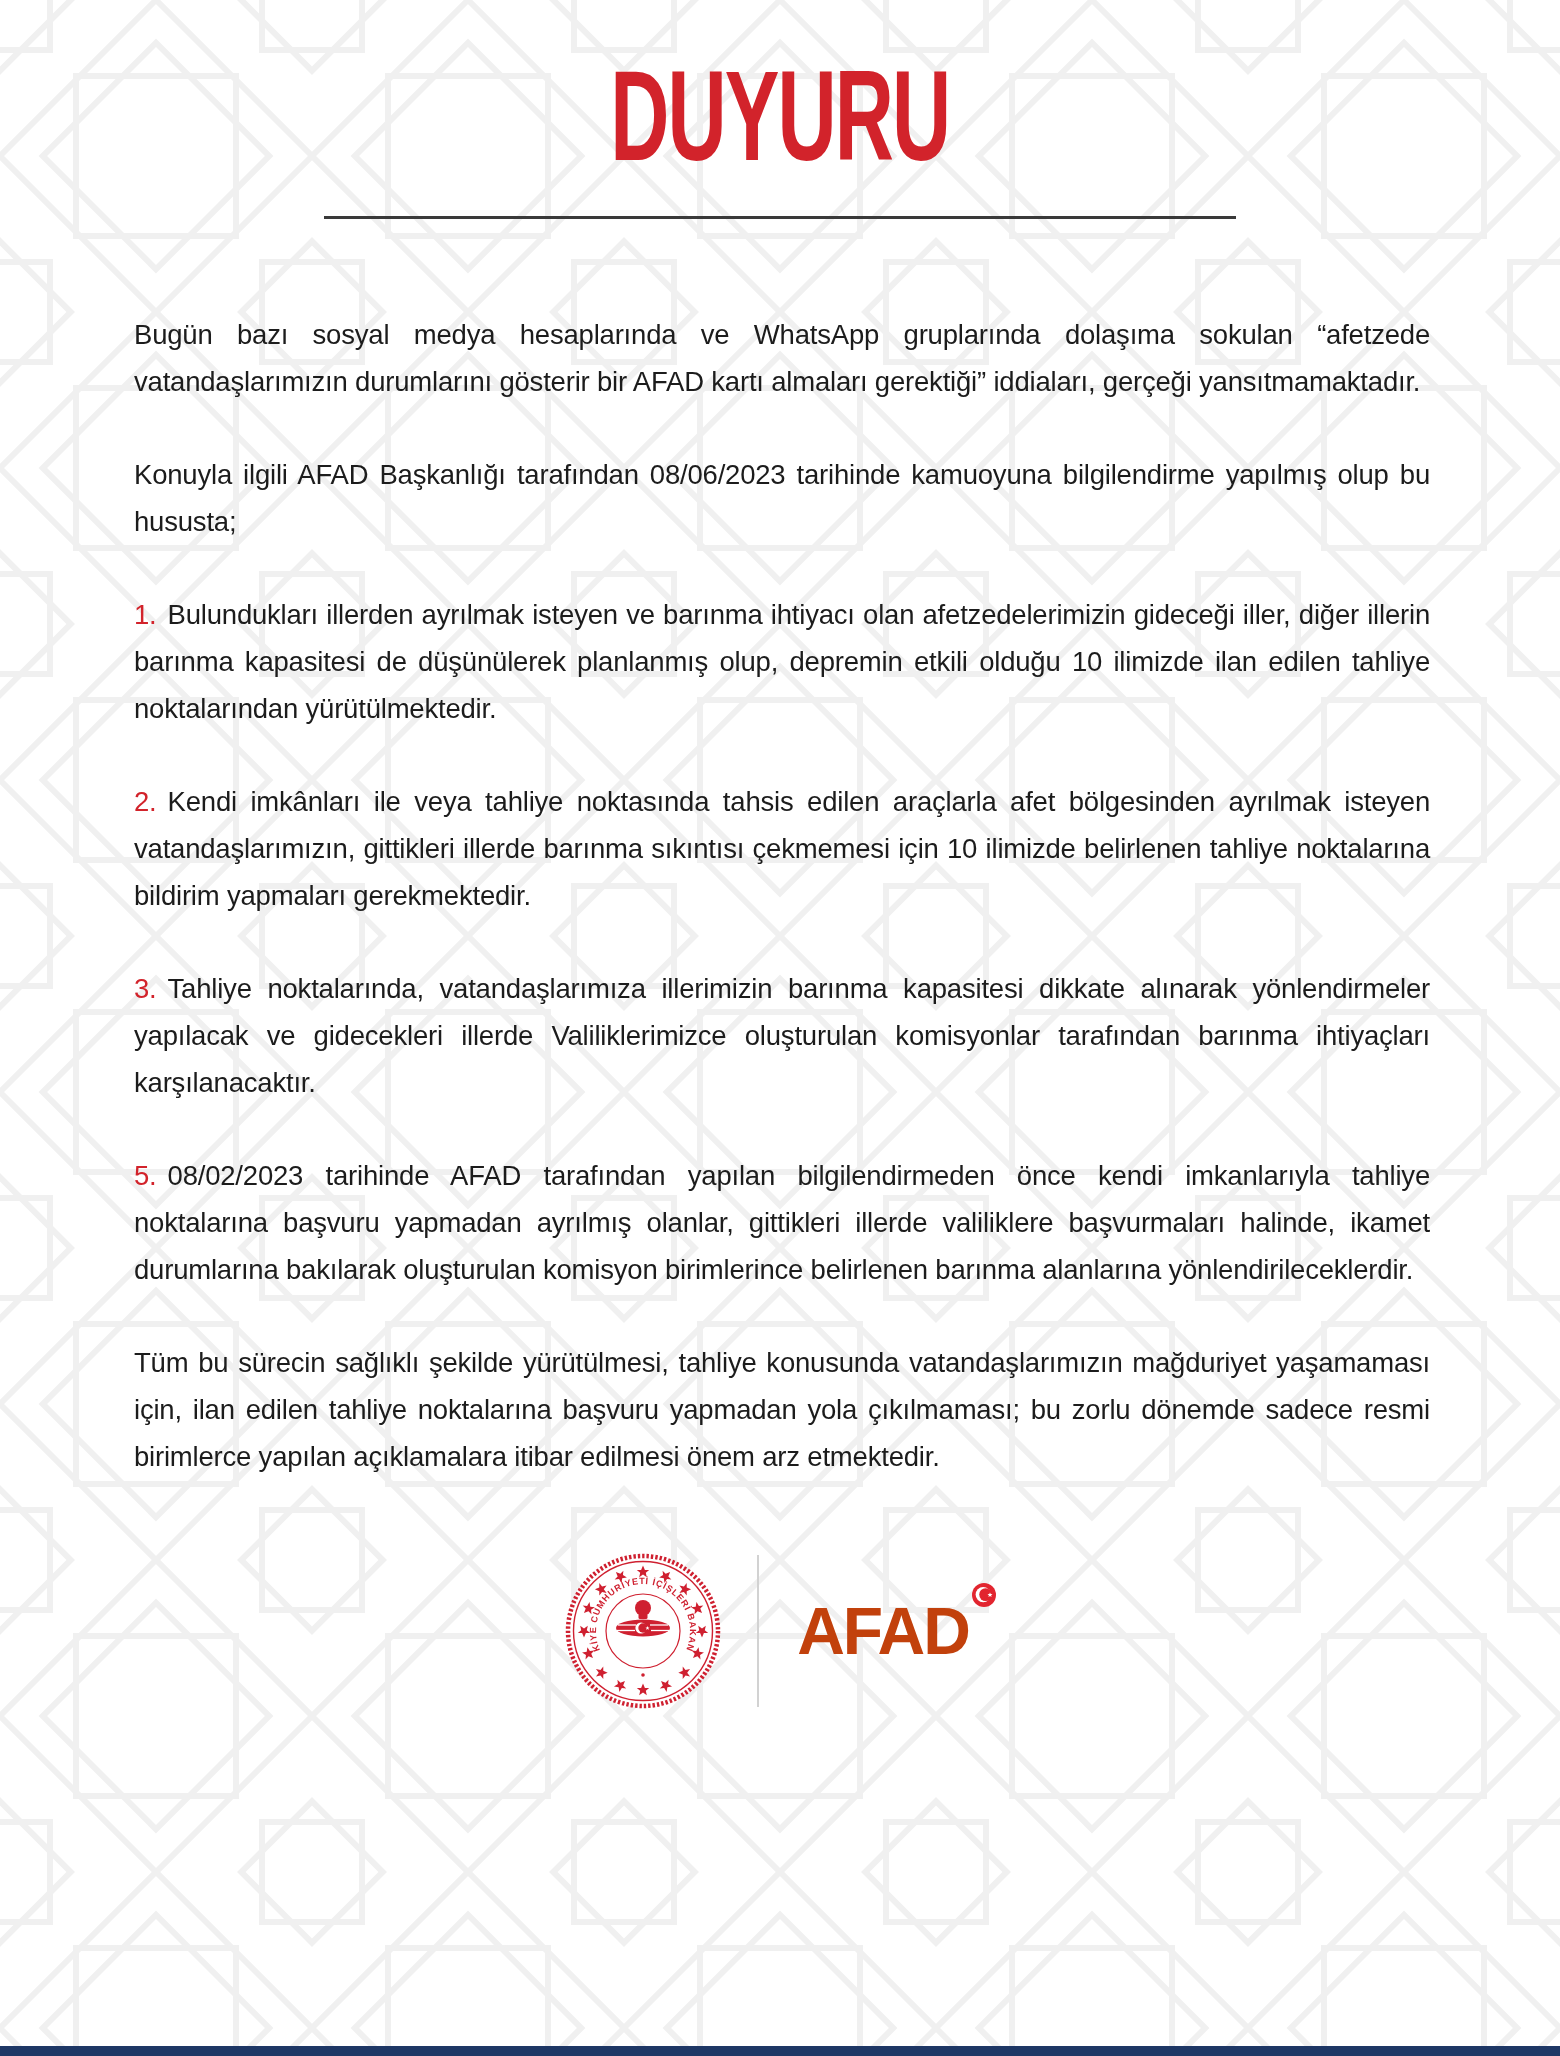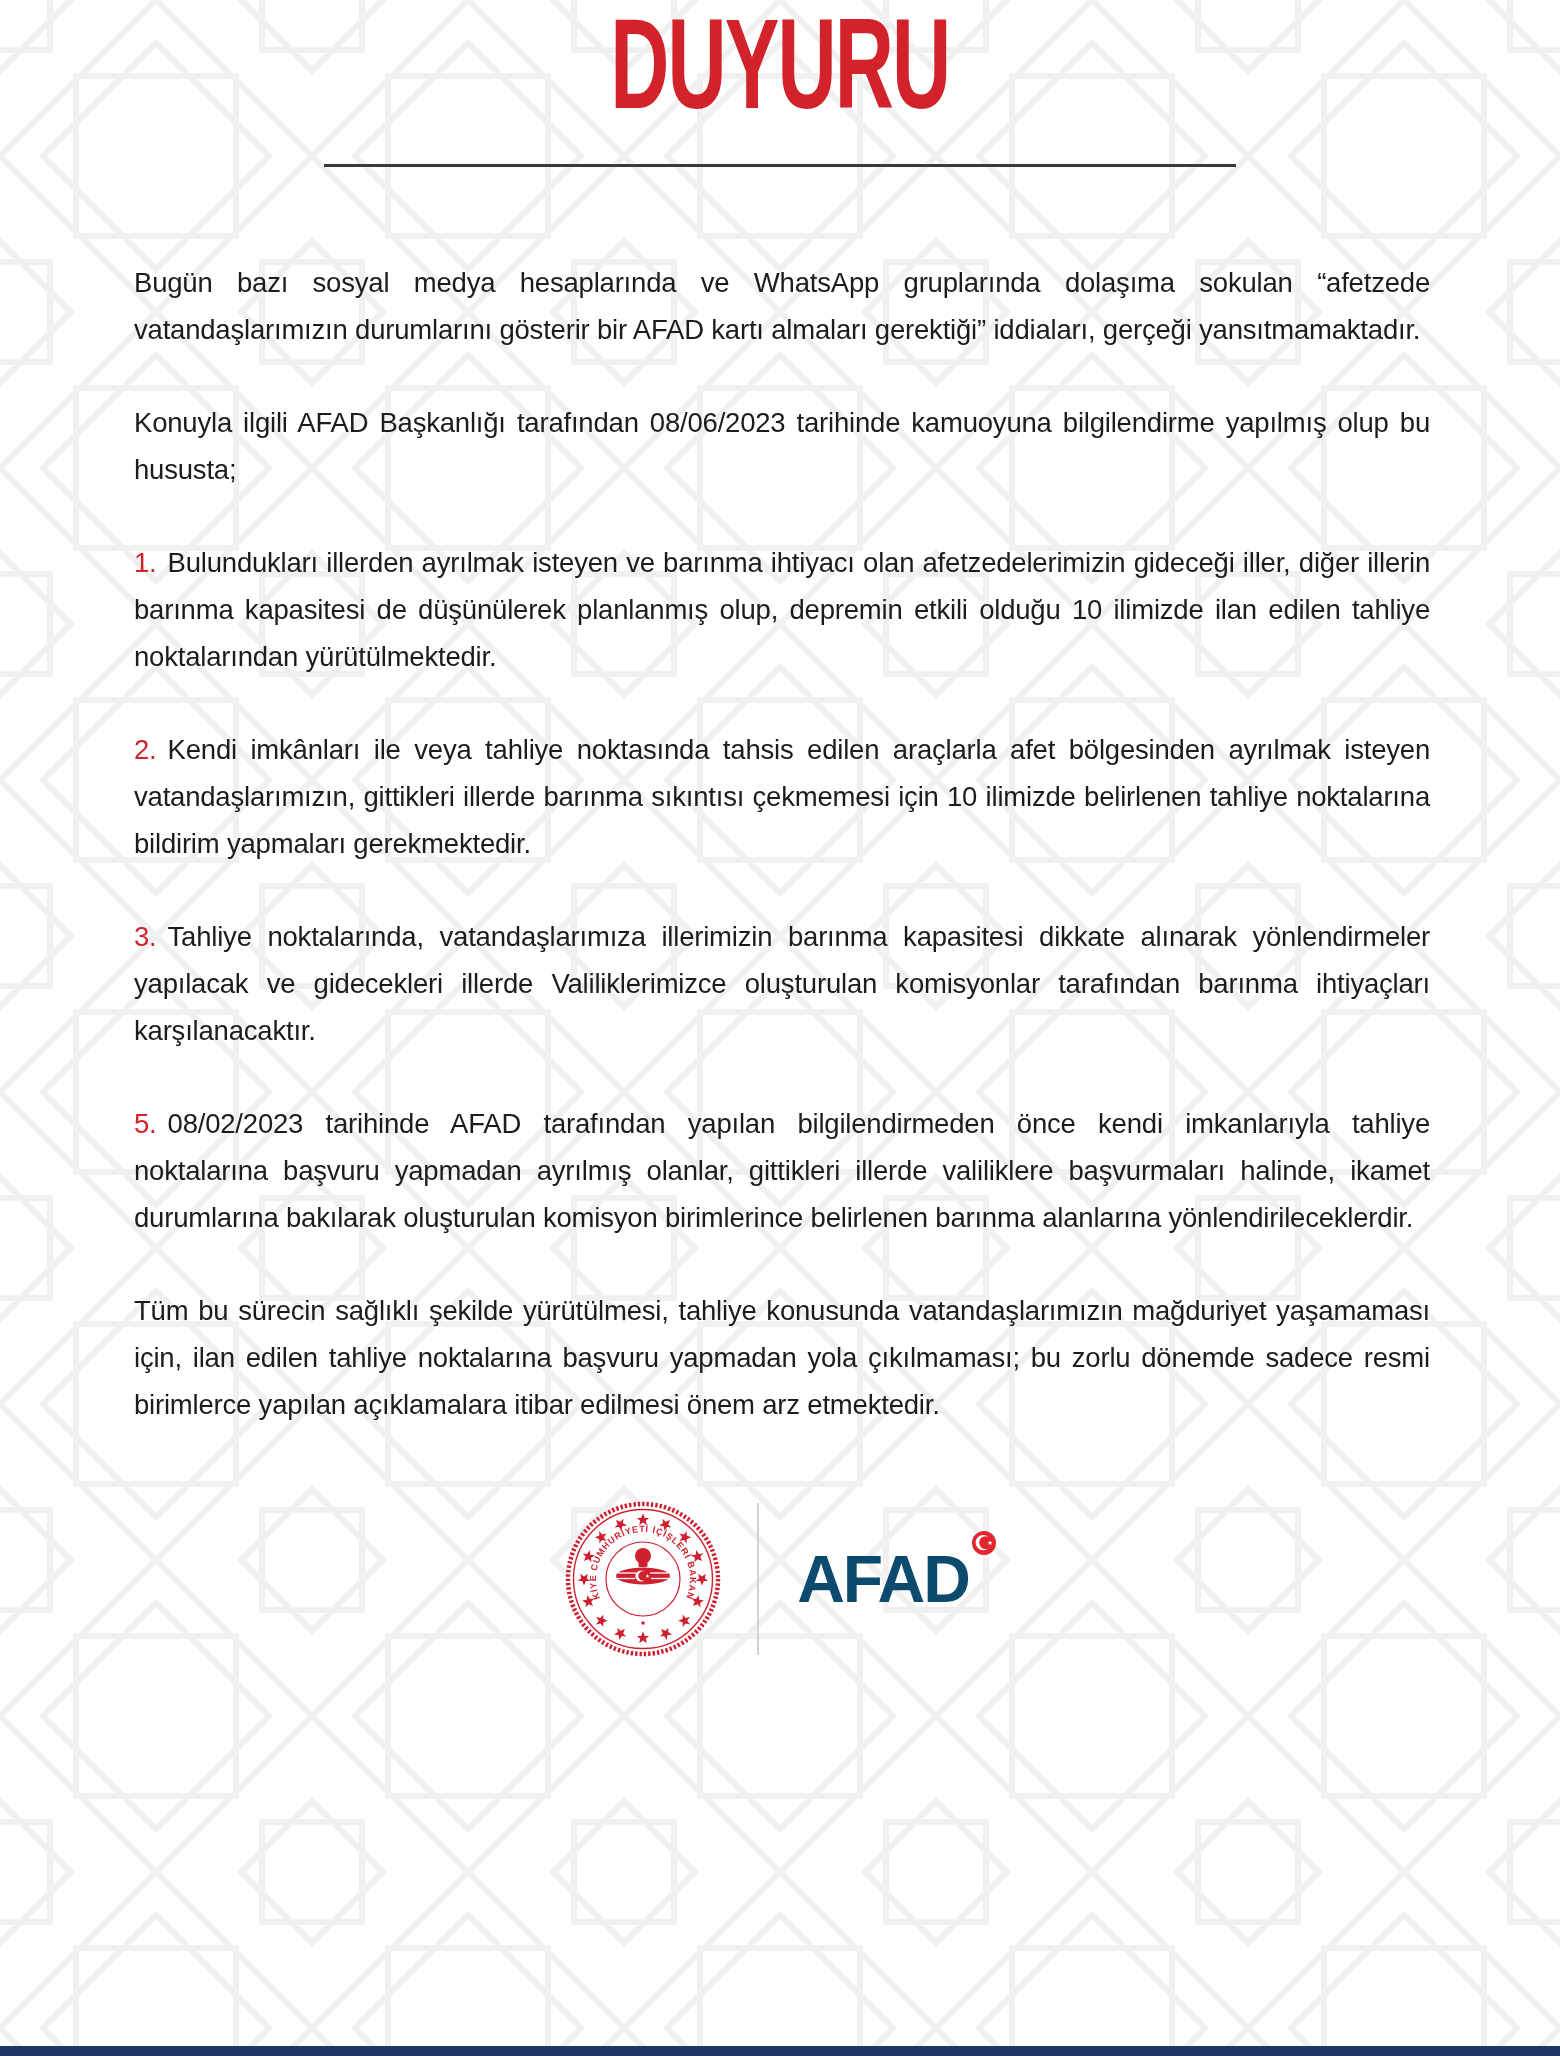--- a/index.html
+++ b/index.html
@@ -11,21 +11,21 @@
     font-family: "Liberation Sans", sans-serif;
     color: #1c1c1c;
   }
   .pattern-layer {
     position: absolute; inset: 0; z-index: 0;
   }
   .page {
     position: relative; z-index: 1;
     width: 100%; height: 100%;
   }
-  .title-wrap { text-align: center; }
+  .title-wrap { text-align: center; padding-top: 52px; }
   .doc-title {
     display: inline-block;
     font-size: 128px;
     line-height: 1.0;
     font-weight: bold;
     color: #d2232b;
     letter-spacing: -3px;
     transform: scaleX(0.64);
     transform-origin: center;
     white-space: nowrap;
@@ -67,21 +67,21 @@
   .logo-divider {
     width: 2px; height: 152px;
     background: #d2d2d2;
     margin: 0 38px 0 34px;
   }
   .afad-wrap { position: relative; display: inline-block; padding-right: 26px; }
   .afad-text {
     font-size: 66px;
     font-weight: bold;
     letter-spacing: -2px;
-    color: #0c4a6e;
+    color: #c2410c;
     line-height: 1;
     display: inline-block;
   }
   .afad-crescent {
     position: absolute;
     top: -16px; right: -2px;
     width: 26px; height: 26px;
   }
   .bottom-bar {
     position: absolute;

